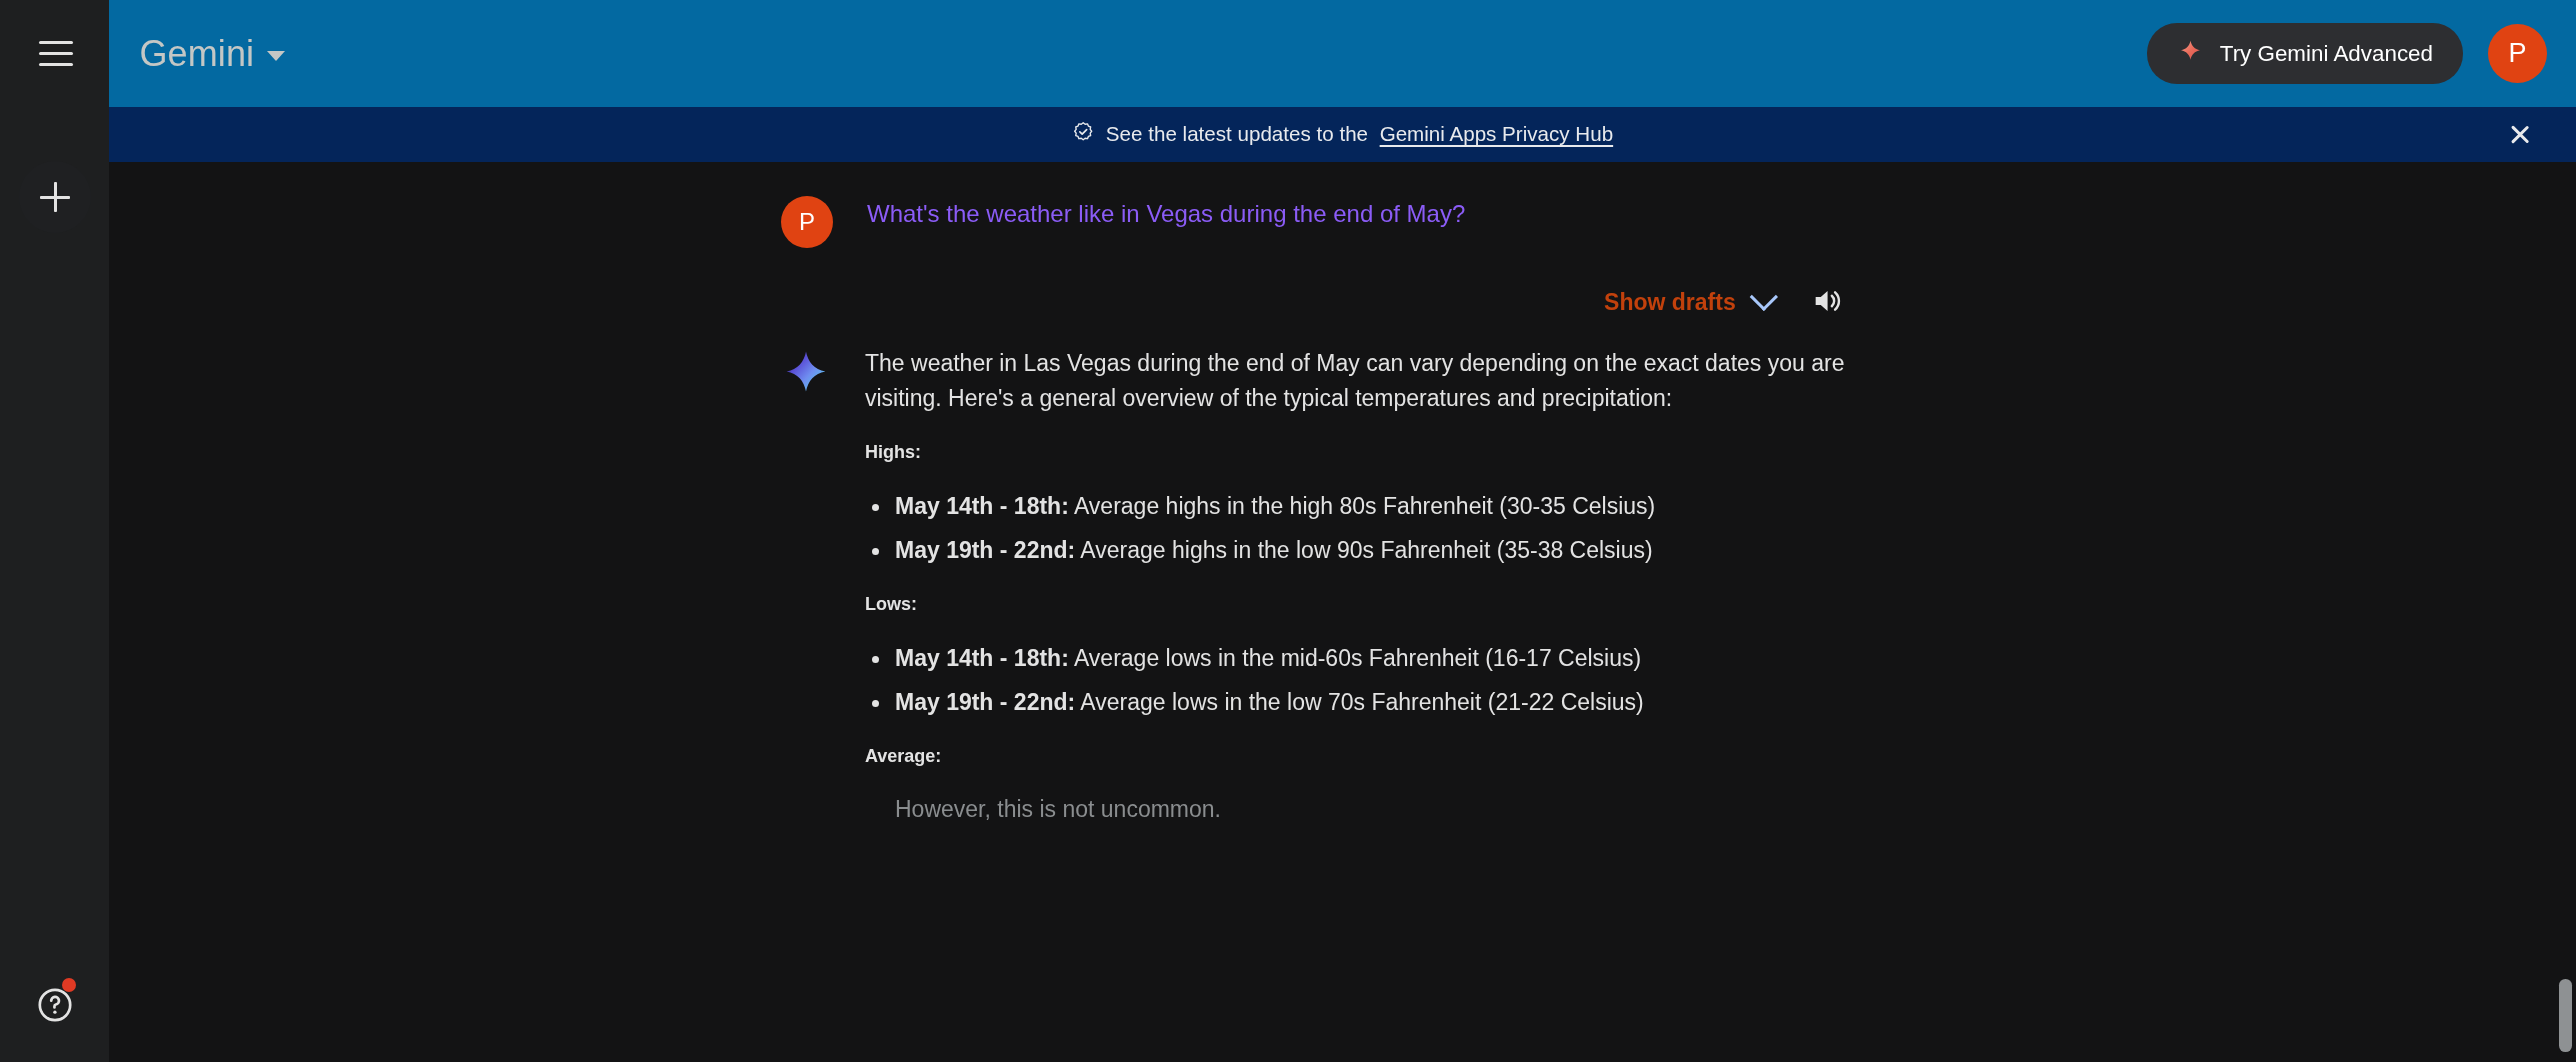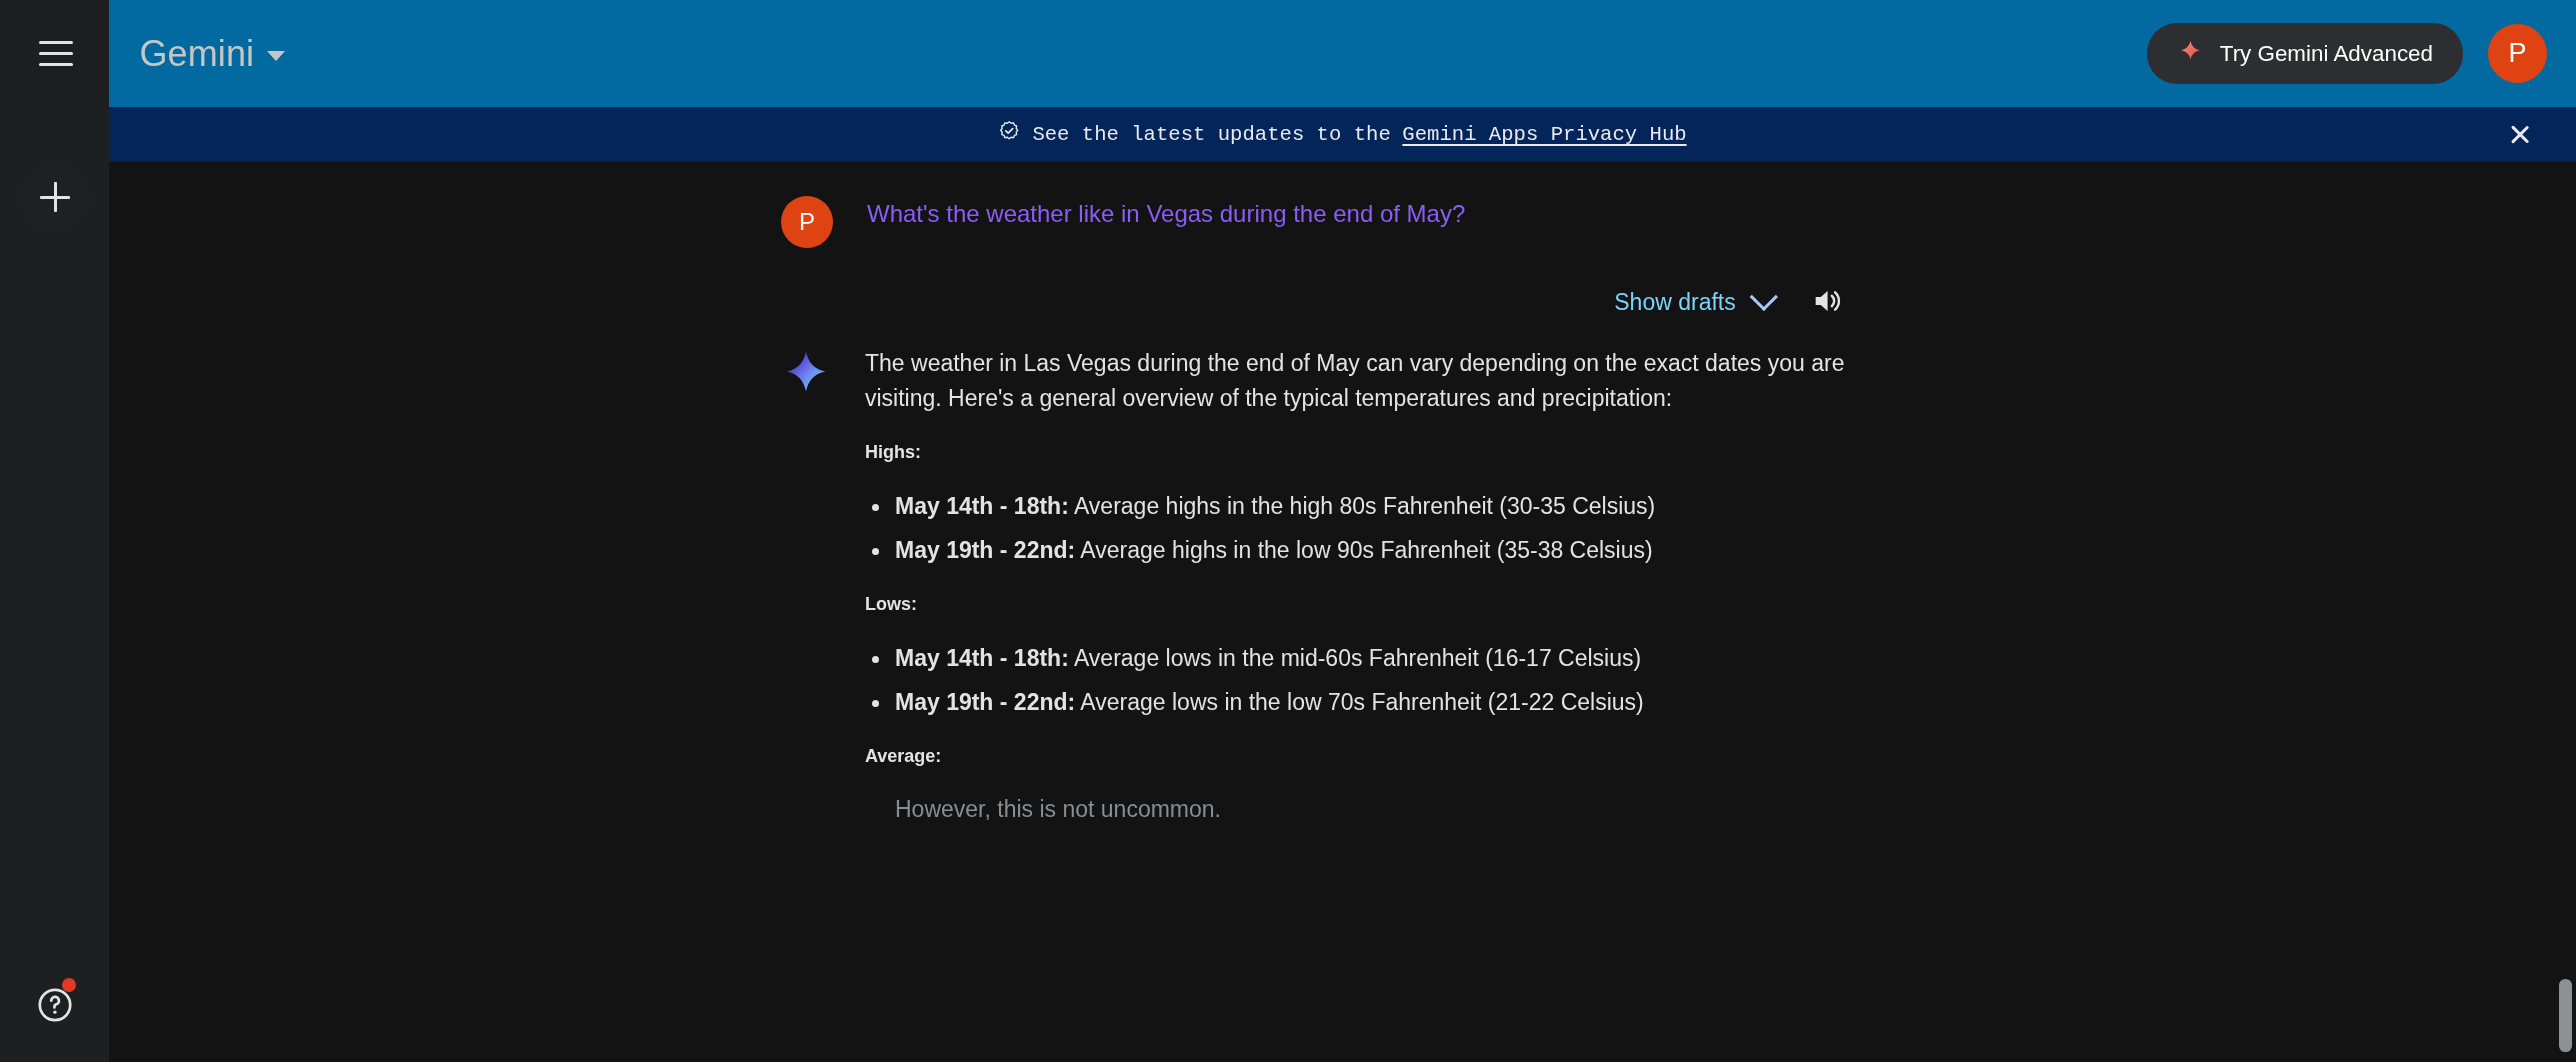--- a/index.html
+++ b/index.html
@@ -177,21 +177,20 @@
   .banner {
     position: absolute;
     left: 0; right: 0;
     top: 107px;
     height: 55px;
     background: #04255a;
     display: flex;
     align-items: center;
     justify-content: center;
     padding: 0 54px;
-    font-family: Liberation Mono, monospace;
   }
   .banner-inner {
     display: flex;
     align-items: center;
     gap: 11.6px;
     font-size: 20.6px;
     color: #e8eaed;
   }
   .banner-link {
     color: #e8eaed;
@@ -278,21 +277,22 @@
     display: flex;
     align-items: center;
     gap: 18px;
     background: none;
     border: none;
     cursor: pointer;
     padding: 5.4px 3.6px;
   }
   .drafts-label {
     font-size: 23px;
-    color: #7dd3fc;
+    color: #c2410c;
+    font-weight: bold;
   }
   .chev {
     width: 19.7px;
     height: 19.7px;
     border-right: 3.6px solid #a8c7fa;
     border-bottom: 3.6px solid #a8c7fa;
     transform: rotate(45deg) translate(-3.6px,-3.6px);
   }
   .speaker-btn {
     width: 41px;

